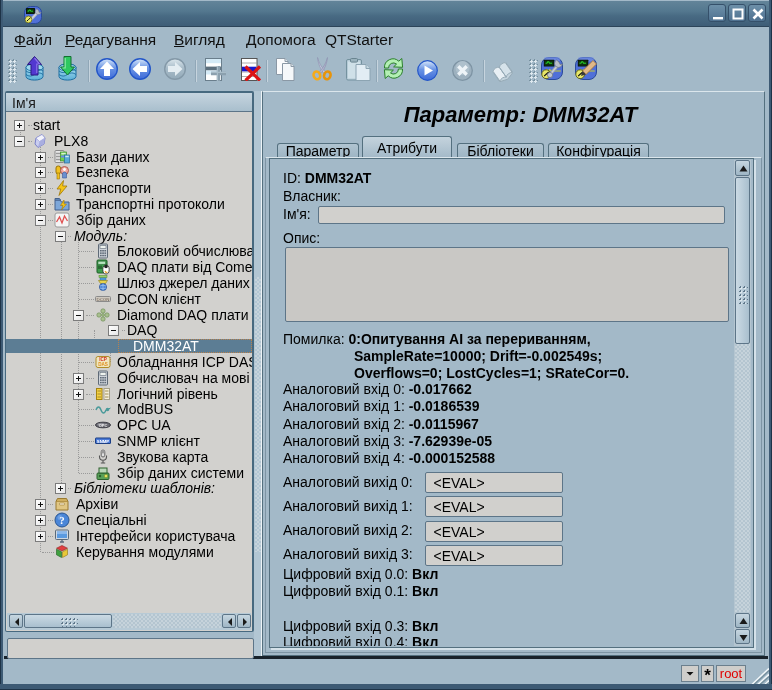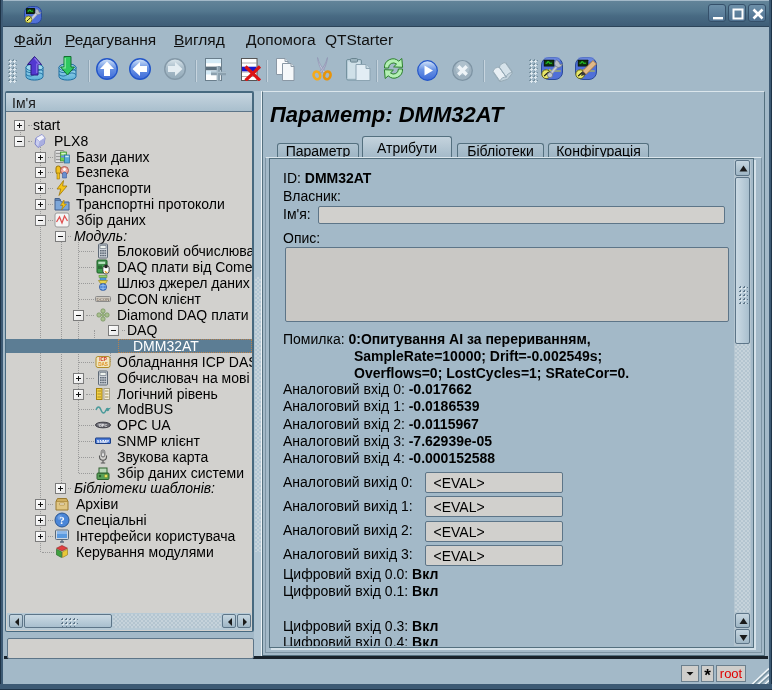--- a/index.html
+++ b/index.html
@@ -49,21 +49,21 @@
 .sb-btn svg { position:absolute; left:0; top:0; }
 .sb-thumb { position:absolute; background:linear-gradient(90deg,#cbdae4,#a9bfce); border:1px solid #5d7588; border-radius:2px; }
 .sb-thumb-h { position:absolute; background:linear-gradient(#cbdae4,#a9bfce); border:1px solid #5d7588; border-radius:2px; }
 .sb-groove { position:absolute; background-image:linear-gradient(45deg, #c6d3db 25%, transparent 25%, transparent 75%, #c6d3db 75%), linear-gradient(45deg, #c6d3db 25%, transparent 25%, transparent 75%, #c6d3db 75%); background-size:4px 4px; background-position:0 0, 2px 2px; background-color:#b4c5d0; }
 .grip-dots { position:absolute;
   background-image:radial-gradient(circle at 1.4px 1.4px, #5d7588 0.9px, transparent 1.1px), radial-gradient(circle at 1.4px 1.4px, #dde8ee 0.9px, transparent 1.1px);
   background-size:4px 4px; background-position:0 0, 1px 1px; }
 #tree-edit { position:absolute; left:7px; top:638px; width:247px; height:21px; background:#d1d0cd; border:1px solid #5d7588; border-radius:2px; z-index:3; }
 #rpanel { position:absolute; left:262px; top:91px; width:503px; height:565px;
   border:1px solid #54707f; border-top:1px solid #dbe6ec; background:#a3b9c8; }
-#rtitle { position:absolute; left:7px; top:10px; width:100%; font-size:22px; font-weight:bold; font-style:italic; letter-spacing:0; }
+#rtitle { position:absolute; left:7px; top:10px; width:100%; text-align:center; font-size:22px; font-weight:bold; font-style:italic; letter-spacing:0; }
 .tab { position:absolute; font-size:14px; text-align:center; border:1px solid #54707f; border-bottom:none; border-radius:3px 3px 0 0; background:linear-gradient(#b0c4d1,#9db4c3); padding-top:0px; line-height:14px; }
 .tab.sel { background:linear-gradient(#c4d3dd,#a3b9c8); padding-top:4px; line-height:15px; }
 #tabpane { position:absolute; left:2px; top:65px; width:497px; height:496px; border:1px solid #7d94a4; border-top:1px solid #dbe6ec; }
 #scrollarea { position:absolute; left:3px; top:0px; width:485px; height:490px; border:1px solid #54707f; background:#a3b9c8; box-shadow:2px 2px 0 #d4e1e9; }
 #form { position:absolute; left:1px; top:1px; width:462px; height:486px; overflow:hidden; font-size:14px; }
 #form .lbl { position:absolute; white-space:nowrap; }
 .inp { position:absolute; background:#d1d0cd; border:1px solid #5d7588; border-radius:2px; }
 #form-vsb { position:absolute; right:2px; top:1px; width:17px; height:486px; background:#b4c5d0; }
 #statusline { position:absolute; left:4px; top:656.3px; width:764px; height:3px; background:#18222b; }
 #statusbar { position:absolute; left:0; top:658px; width:772px; height:26px; }

